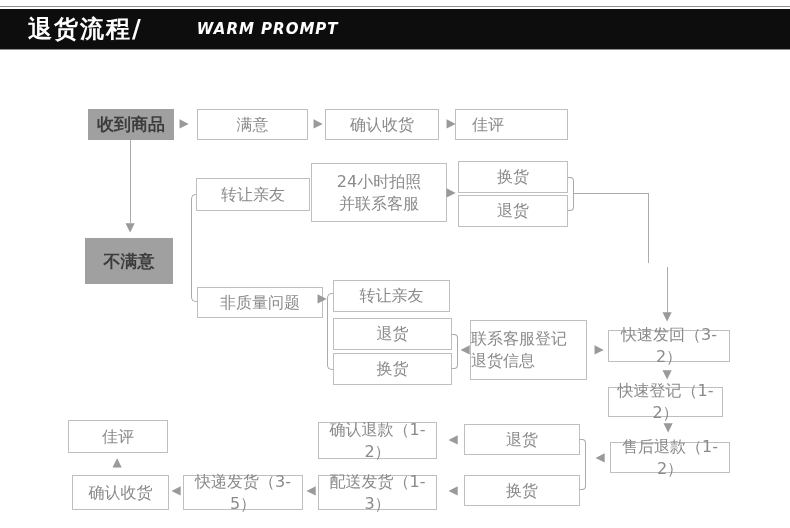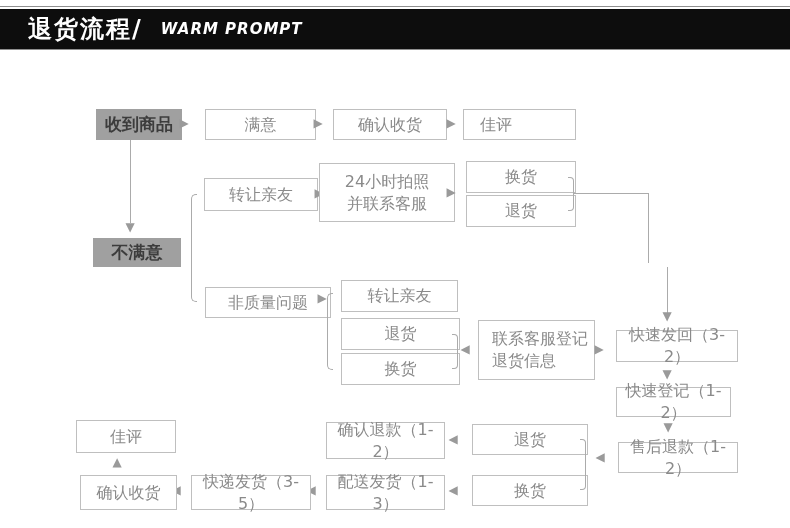--- a/index.html
+++ b/index.html
@@ -4,35 +4,35 @@
 <style>
   html,body{margin:0;padding:0;}
   body{
     width:790px;height:528px;position:relative;background:#ffffff;
     font-family:"DejaVu Sans","Liberation Sans",sans-serif;
     overflow:hidden;
   }
   .topline{position:absolute;left:0;top:6px;width:790px;height:1px;background:#8f8f8f;}
   .header{
     position:absolute;left:0;top:9px;width:790px;height:41px;background:#0d0d0d;
-    display:flex;align-items:center;border-bottom:1px solid #8f8f8f;box-sizing:border-box;
+    display:flex;align-items:center;border-bottom:1px solid #8f8f8f;box-sizing:border-box;gap:36px;
   }
   .title{
     color:#ffffff;font-size:24px;font-weight:bold;letter-spacing:2px;
     padding-left:28px;line-height:1;
   }
   .subtitle{
     color:#ffffff;font-size:15px;font-weight:bold;font-style:italic;
     letter-spacing:1px;margin-left:18px;line-height:1;
   }
   .box{
     position:absolute;box-sizing:border-box;background:#ffffff;
     border:1px solid #bfbfbf;color:#8a8a8a;font-size:16px;
     display:flex;align-items:center;justify-content:center;
-    text-align:center;white-space:pre-line;line-height:1.35;margin-left:8px;
+    text-align:center;white-space:pre-line;line-height:1.35;
   }
   .box.filled{
     background:#a0a0a0;border:none;color:#3c3c3c;font-weight:bold;font-size:17px;
   }
   .box.align-left{justify-content:flex-start;text-align:left;}
   .arr{
     position:absolute;color:#9a9a9a;font-size:12px;line-height:1;width:14px;
     text-align:center;user-select:none;
   }
   .vline{position:absolute;width:1px;background:#ababab;}
@@ -59,21 +59,21 @@
   <div class="box filled" style="left:88px;top:109px;width:86px;height:31px">收到商品</div>
   <span class="arr" style="left:177px;top:117px">▶</span>
   <div class="box" style="left:197px;top:109px;width:111px;height:31px">满意</div>
   <span class="arr" style="left:311px;top:117px">▶</span>
   <div class="box" style="left:325px;top:109px;width:114px;height:31px">确认收货</div>
   <span class="arr" style="left:444px;top:117px">▶</span>
   <div class="box align-left" style="left:455px;top:109px;width:113px;height:31px;padding-left:16px">佳评</div>
 
   <div class="vline" style="left:130px;top:140px;height:83px"></div>
   <span class="arr" style="left:123px;top:221px">▼</span>
-  <div class="box filled" style="left:85px;top:238px;width:88px;height:29px">不满意</div>
+  <div class="box filled" style="left:85px;top:238px;width:88px;height:46px">不满意</div>
 
   <div class="bracket left" style="left:191px;top:194px;width:6px;height:108px"></div>
 
   <div class="box" style="left:196px;top:178px;width:114px;height:33px">转让亲友</div>
   <span class="arr" style="left:312px;top:187px">▶</span>
   <div class="box" style="left:311px;top:163px;width:136px;height:59px">24小时拍照
 并联系客服</div>
   <span class="arr" style="left:444px;top:186px">▶</span>
   <div class="box" style="left:458px;top:161px;width:110px;height:32px">换货</div>
   <div class="box" style="left:458px;top:195px;width:110px;height:32px">退货</div>
@@ -84,21 +84,21 @@
   <span class="arr" style="left:660px;top:310px">▼</span>
 
   <div class="box" style="left:197px;top:287px;width:126px;height:31px">非质量问题</div>
   <span class="arr" style="left:315px;top:292px">▶</span>
   <div class="bracket left" style="left:327px;top:293px;width:6px;height:77px"></div>
   <div class="box" style="left:333px;top:280px;width:117px;height:32px">转让亲友</div>
   <div class="box" style="left:333px;top:318px;width:119px;height:32px">退货</div>
   <div class="box" style="left:333px;top:353px;width:119px;height:32px">换货</div>
   <div class="bracket right" style="left:452px;top:334px;width:6px;height:35px"></div>
   <span class="arr" style="left:458px;top:343px">◀</span>
-  <div class="box align-left" style="left:470px;top:320px;width:117px;height:60px;padding-left:13px">联系客服登记
+  <div class="box align-left" style="left:470px;top:320px;width:117px;height:60px;">联系客服登记
 退货信息</div>
   <span class="arr" style="left:592px;top:343px">▶</span>
 
   <div class="box" style="left:608px;top:330px;width:122px;height:32px">快速发回（3-2）</div>
   <span class="arr" style="left:660px;top:368px">▼</span>
   <div class="box" style="left:608px;top:387px;width:115px;height:30px">快速登记（1-2）</div>
   <span class="arr" style="left:661px;top:421px">▼</span>
   <div class="box" style="left:610px;top:442px;width:120px;height:31px">售后退款（1-2）</div>
   <span class="arr" style="left:593px;top:451px">◀</span>
 

